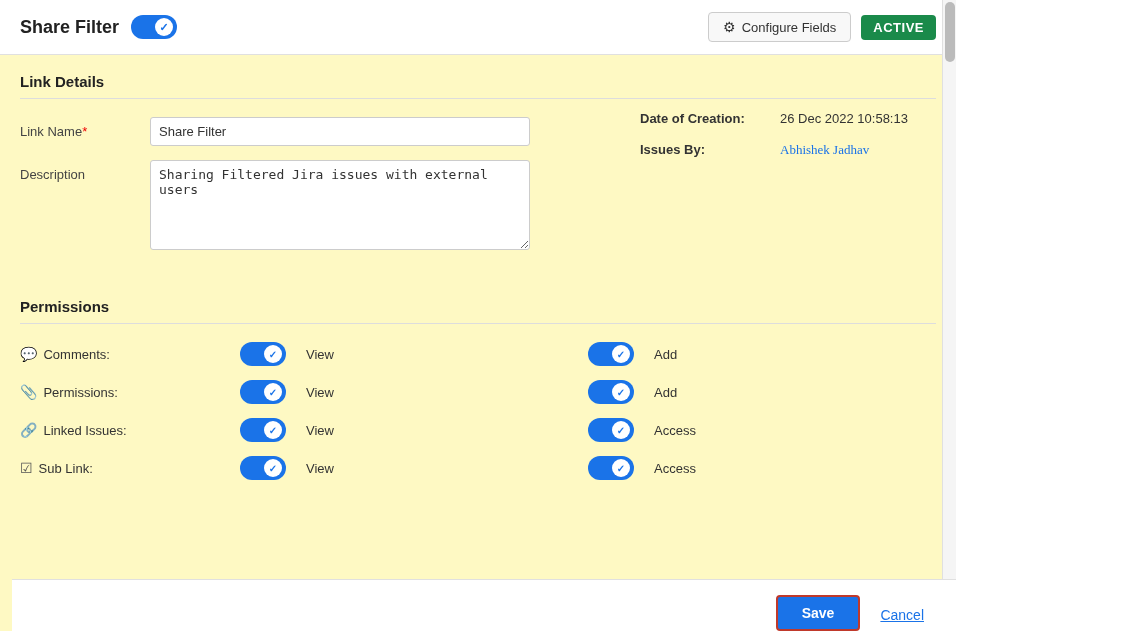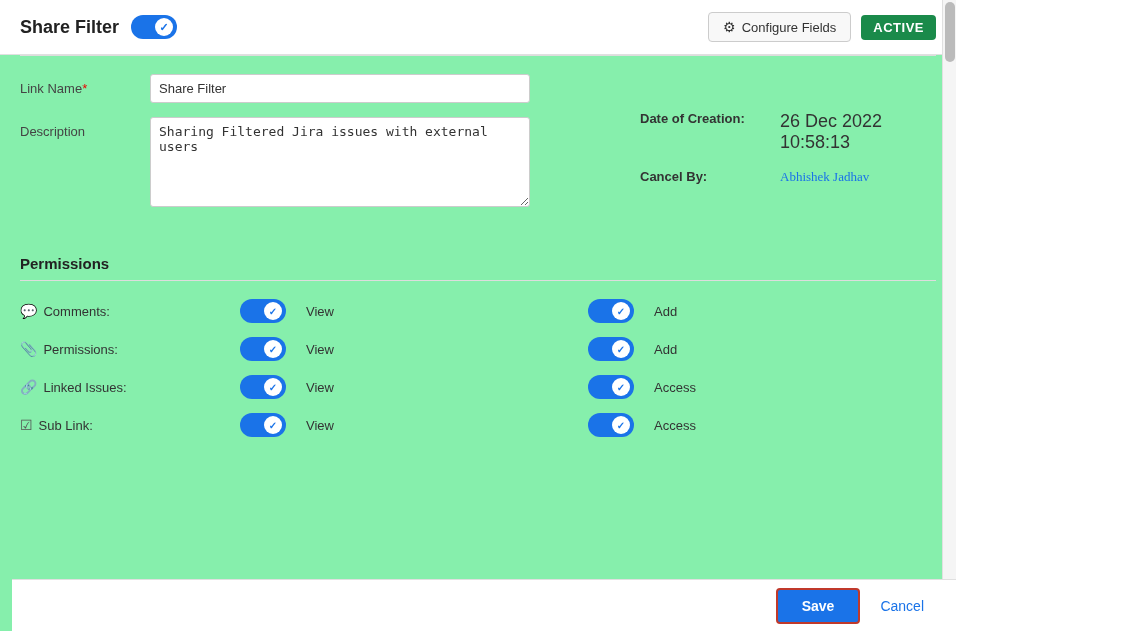--- a/index.html
+++ b/index.html
@@ -9,21 +9,21 @@
       background: #fff;
       color: #333;
       width: 1142px;
       height: 631px;
       overflow: hidden;
     }
 
     .page-wrapper {
       width: 956px;
       height: 631px;
-      background: #86efac;
+      background: #fef9c3;
       position: relative;
     }
 
     
     .header {
       display: flex;
       align-items: center;
       justify-content: space-between;
       padding: 12px 20px 12px 20px;
       border-bottom: 1px solid #e0e0e0;
@@ -193,21 +193,21 @@
 
     .meta-label {
       font-size: 13px;
       font-weight: 600;
       color: #333;
       width: 140px;
       min-width: 140px;
     }
 
     .meta-value {
-      font-size: 18px;
+      font-size: 13px;
       color: #333;
     }
 
     .meta-link {
       color: #1a73e8;
       text-decoration: none;
       font-size: 13px;
       font-family: Liberation Serif, serif;
     }
 
@@ -279,21 +279,21 @@
     
     .footer {
       position: absolute;
       bottom: 0;
       left: 12px;
       right: 0;
       height: 52px;
       background: #fff;
       border-top: 1px solid #e0e0e0;
       display: flex;
-      align-items: center;
+      align-items: flex-end;
       justify-content: flex-end;
       padding: 0 24px;
       gap: 12px;
     }
 
     .save-btn {
       padding: 8px 24px;
       background: #1a73e8;
       color: #fff;
       border: 2px solid #c0392b;
@@ -303,20 +303,21 @@
       cursor: pointer;
     }
 
     .cancel-btn {
       background: none;
       border: none;
       color: #1a73e8;
       font-size: 14px;
       cursor: pointer;
       padding: 8px 8px;
+      text-decoration: underline;
     }
 
     .gear-icon {
       font-size: 14px;
     }
   </style>
 </head>
 <body>
 
 <div class="page-wrapper">
@@ -336,20 +337,21 @@
         <span class="gear-icon">⚙</span>
         <span>Configure Fields</span>
       </button>
       <span class="active-badge">ACTIVE</span>
     </div>
   </div>
 
   <div class="main-content" style="position:relative;">
 
     <div>
+      <div class="section-title">Link Details</div>
       <hr class="section-divider">
 
       <div class="form-row">
         <div class="form-label">
           <span>Link Name</span><span class="required-star">*</span>
         </div>
         <input class="form-input" type="text" value="Share Filter" style="">
       </div>
 
       <div class="form-row">
@@ -357,21 +359,21 @@
         <textarea class="form-textarea" style="">Sharing Filtered Jira issues with external users</textarea>
       </div>
     </div>
 
     <div style="position:absolute; top: 56px; left: 640px; right: 30px;">
       <div class="meta-row">
         <span class="meta-label">Date of Creation:</span>
         <span class="meta-value">26 Dec 2022 10:58:13</span>
       </div>
       <div class="meta-row">
-        <span class="meta-label">Cancel By:</span>
+        <span class="meta-label">Issues By:</span>
         <a class="meta-link" href="#">Abhishek Jadhav</a>
       </div>
     </div>
 
     <div style="margin-top: 30px;">
       <div class="section-title">Permissions</div>
       <hr class="section-divider">
 
       <div class="permissions-grid" id="permissions-grid">
       <div class="perm-label">

